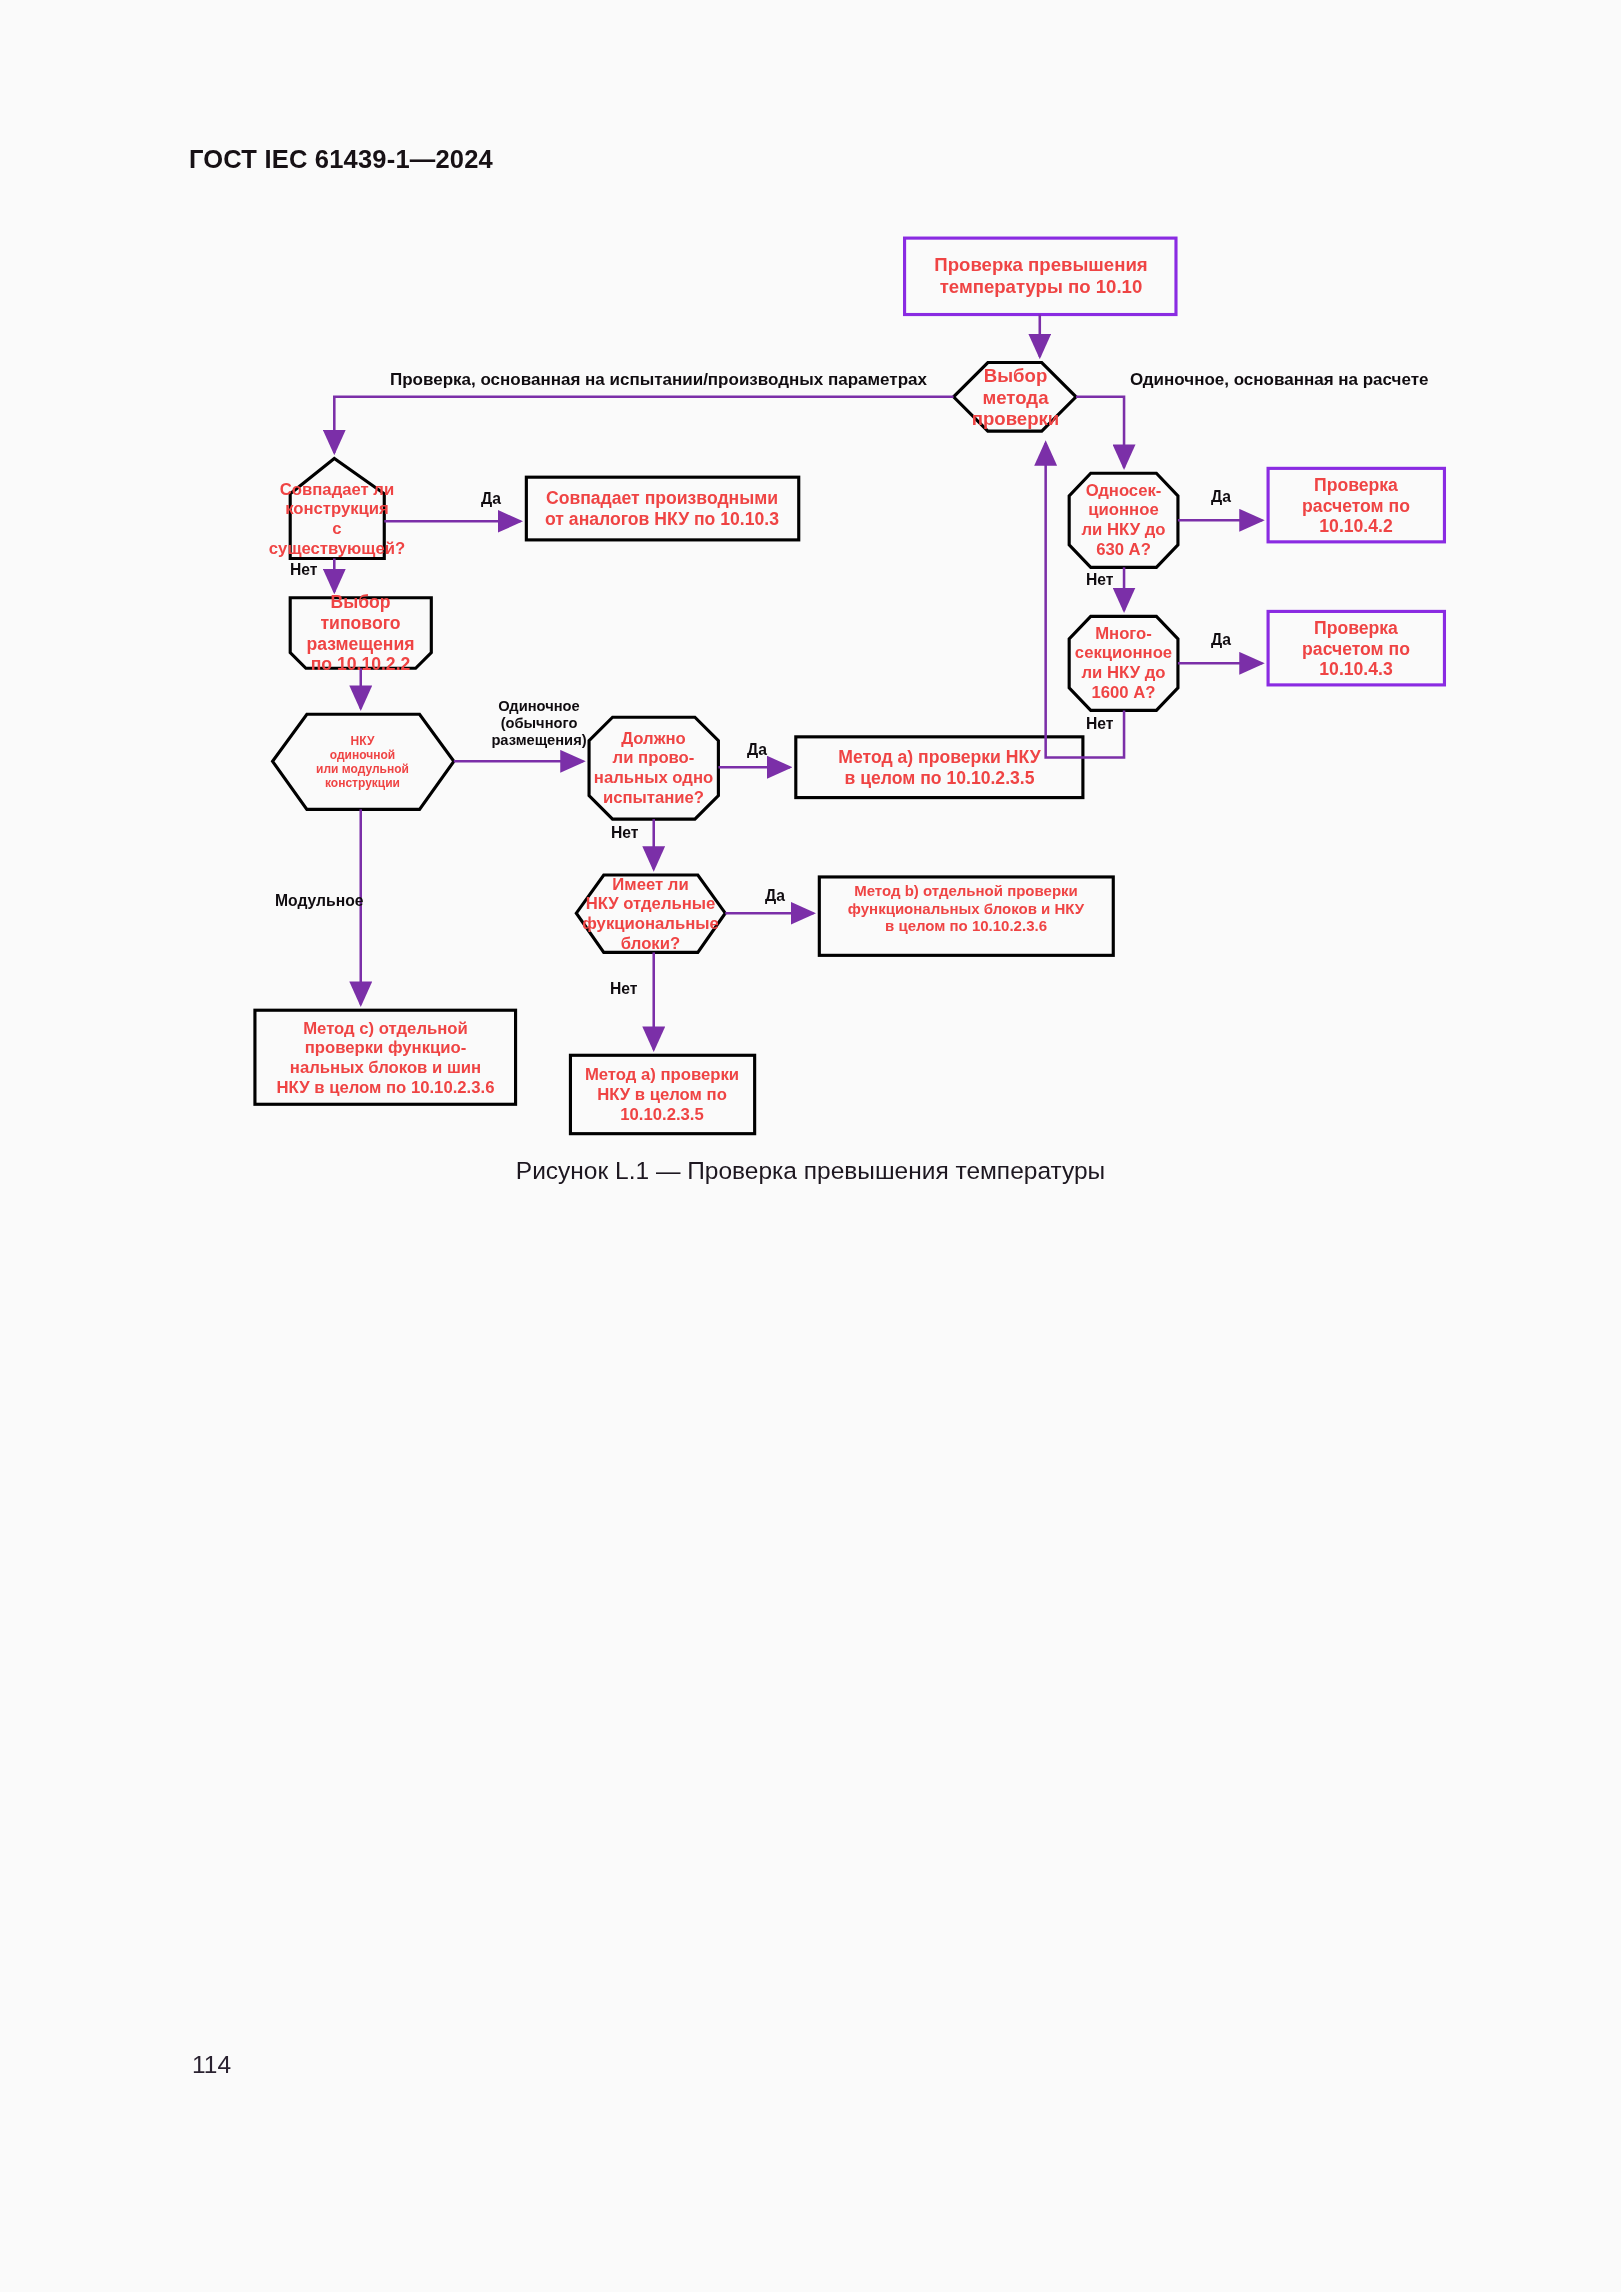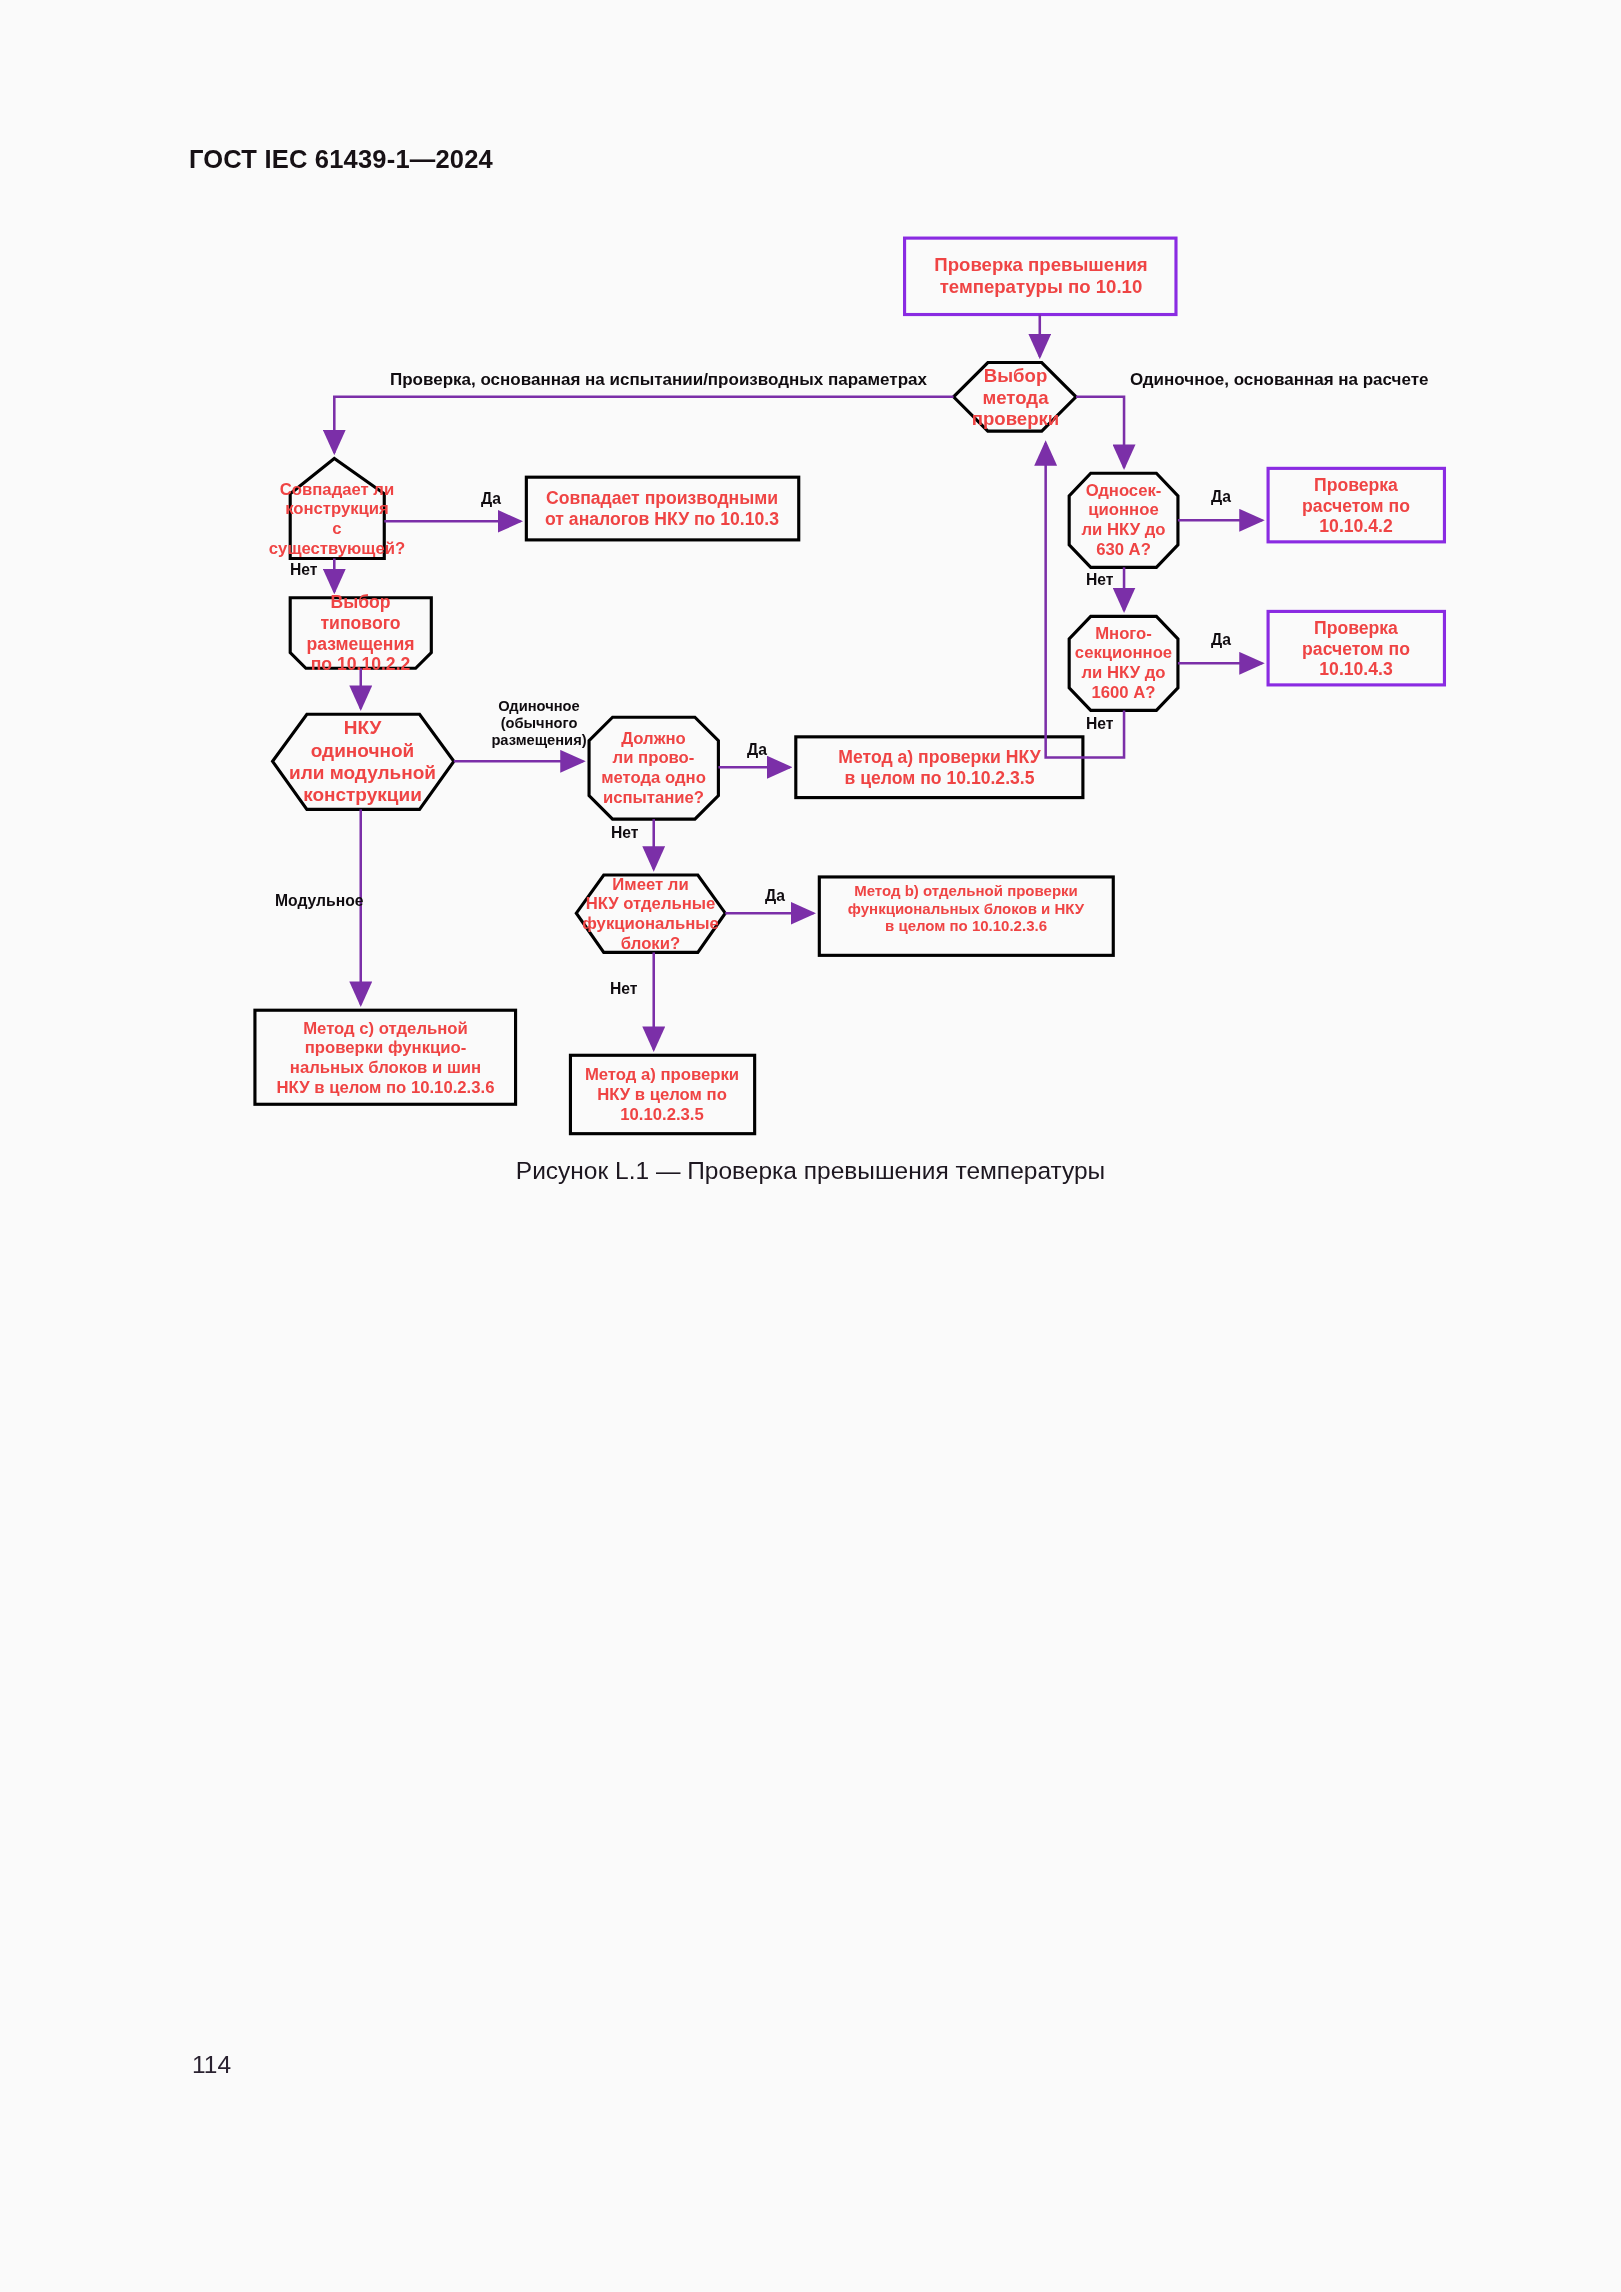--- a/index.html
+++ b/index.html
@@ -166,28 +166,28 @@
 конструкция
 с существующей?</div>
 
     <div class="node-label" style="left:526px;top:477px;width:272px;height:63px;font-size:17.6px;">Совпадает производными
 от аналогов НКУ по 10.10.3</div>
 
     <div class="node-label" style="left:290px;top:600px;width:141px;height:67px;font-size:17.6px;border-radius:12px;">Выбор типового
 размещения
 по 10.10.2.2</div>
 
-    <div class="node-label" style="left:272px;top:716px;width:181px;height:92px;font-size:19px;">НКУ
+    <div class="node-label" style="left:272px;top:716px;width:181px;height:92px;font-size:12px;">НКУ
 одиночной
 или модульной
 конструкции</div>
 
     <div class="node-label" style="left:589px;top:718px;width:129px;height:100px;font-size:16.7px;">Должно
 ли прово-
-метода одно
+нальных одно
 испытание?</div>
 
     <div class="node-label" style="left:796px;top:737px;width:287px;height:61px;font-size:17.6px;">Метод a) проверки НКУ
 в целом по 10.10.2.3.5</div>
 
     <div class="node-label" style="left:576px;top:876px;width:149px;height:76px;font-size:16.7px;">Имеет ли
 НКУ отдельные
 фукциональные
 блоки?</div>
 

